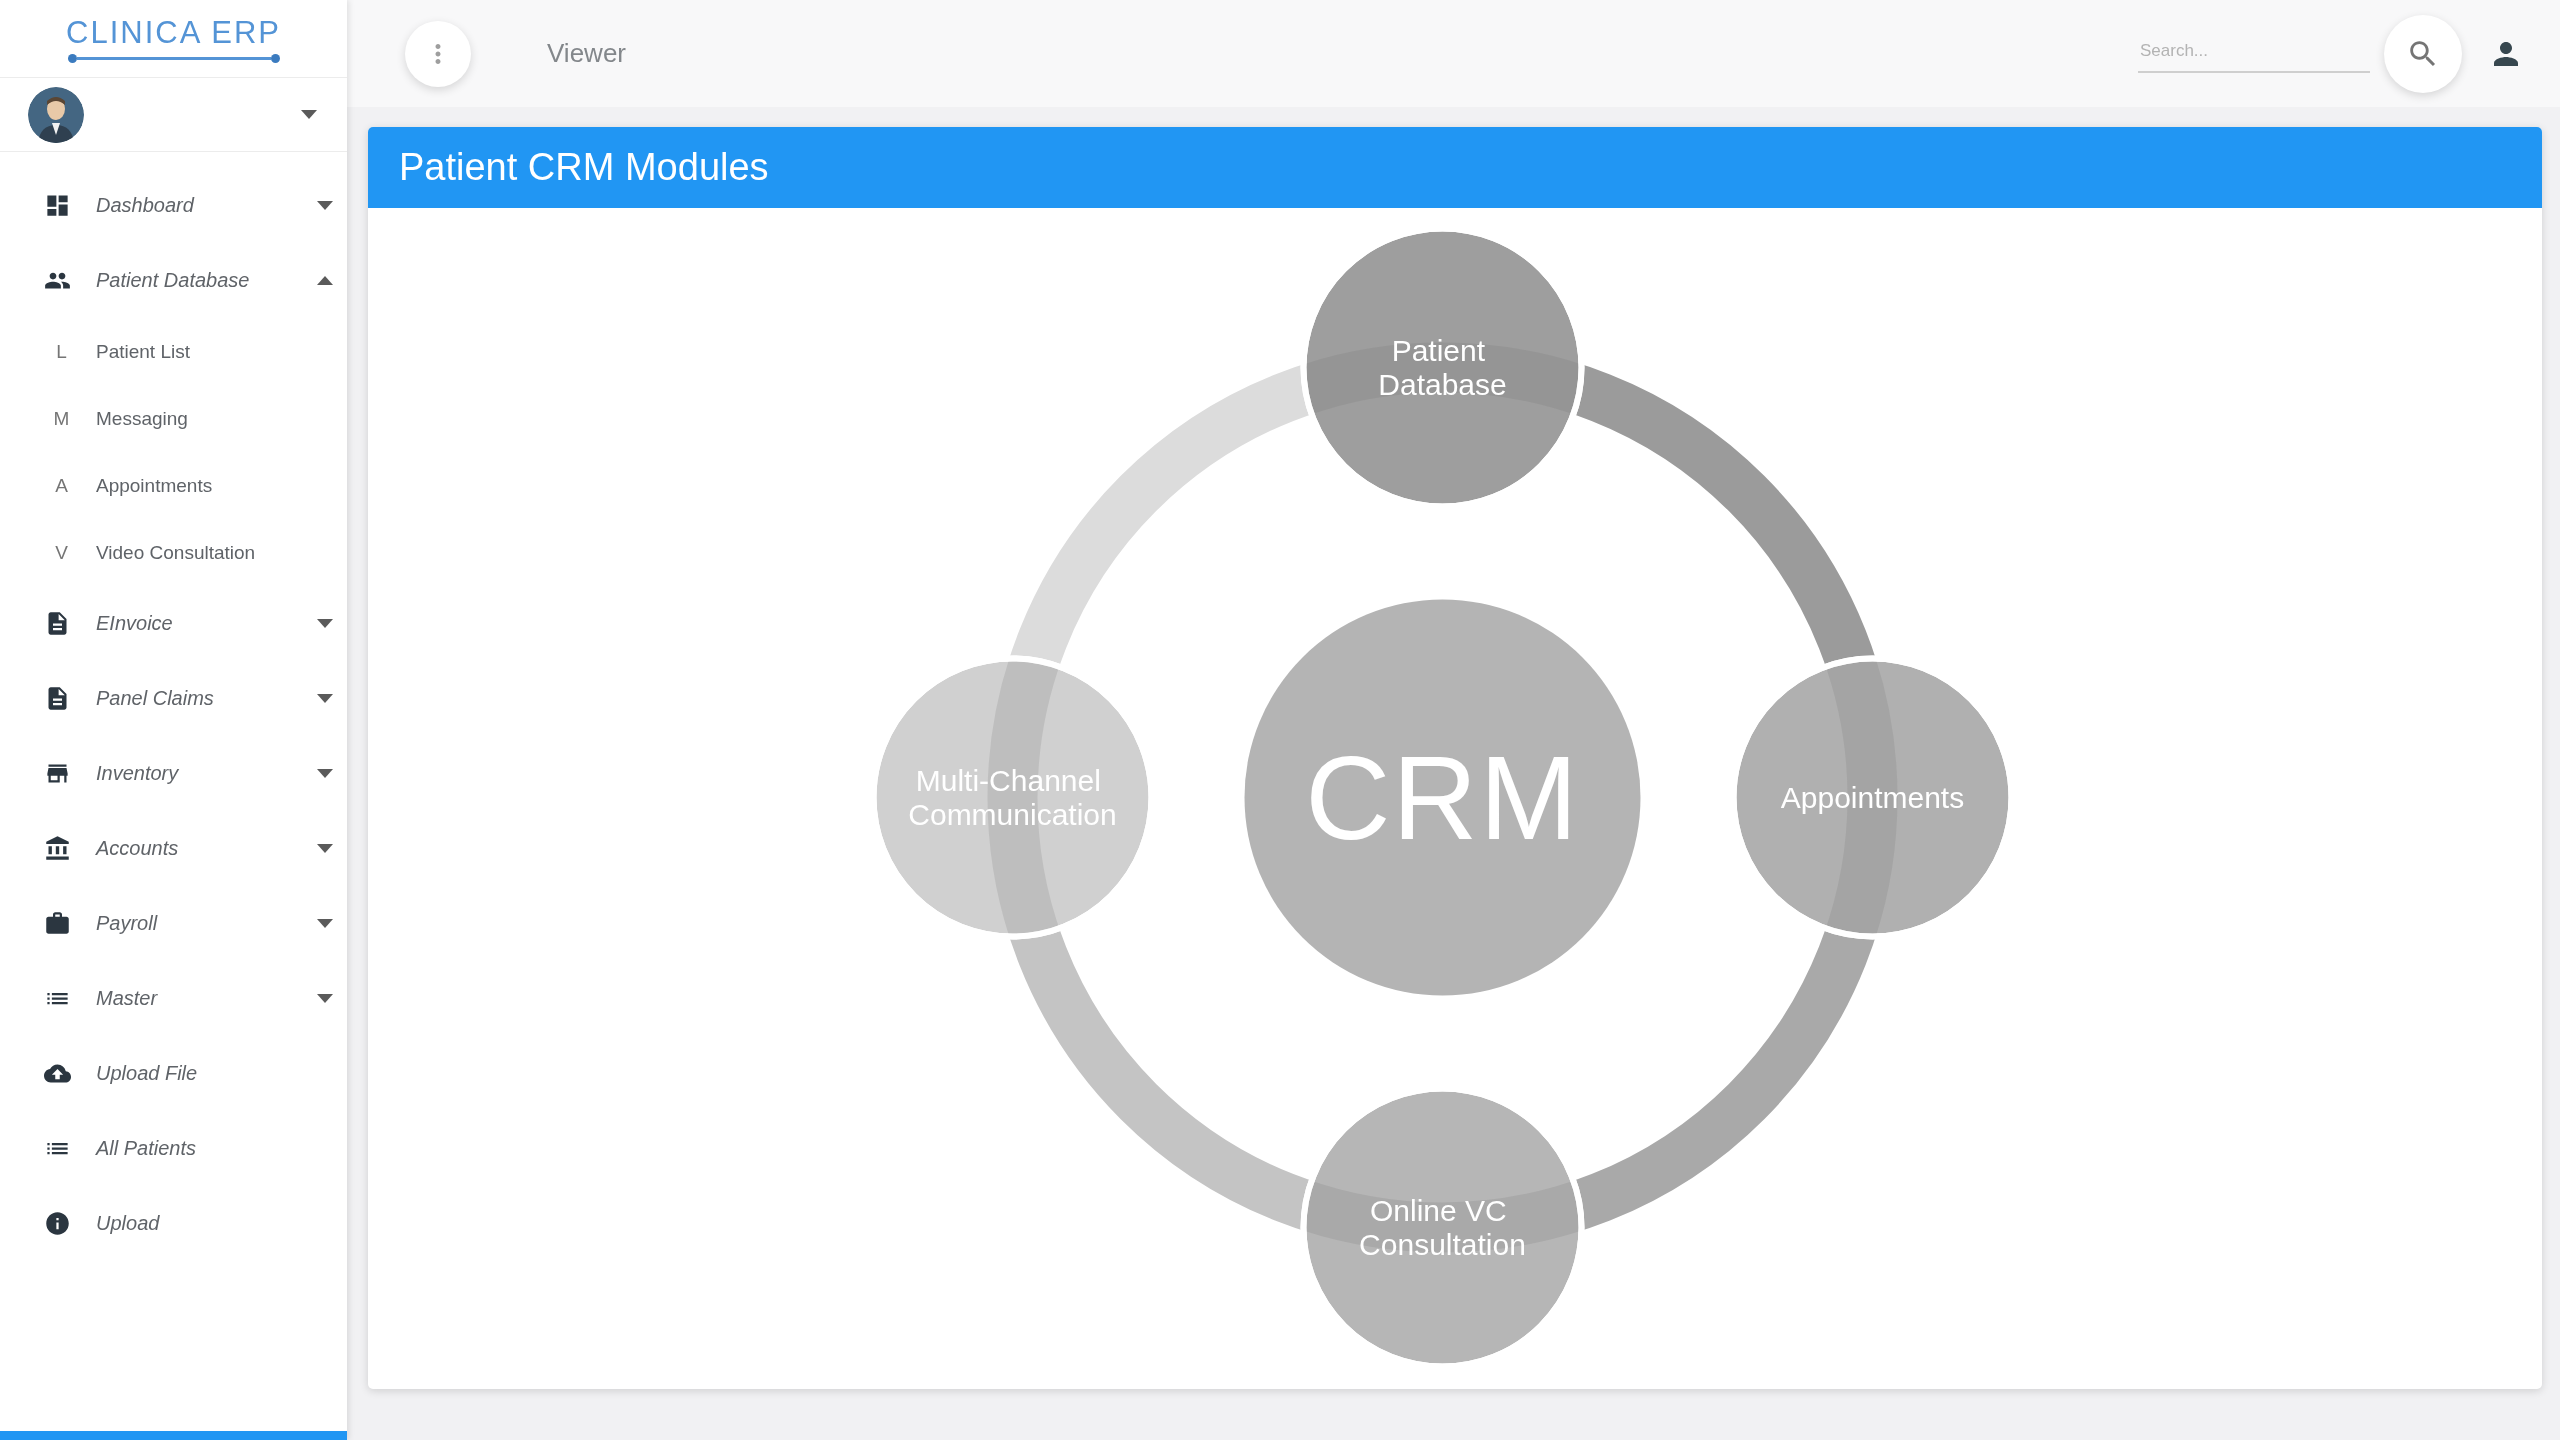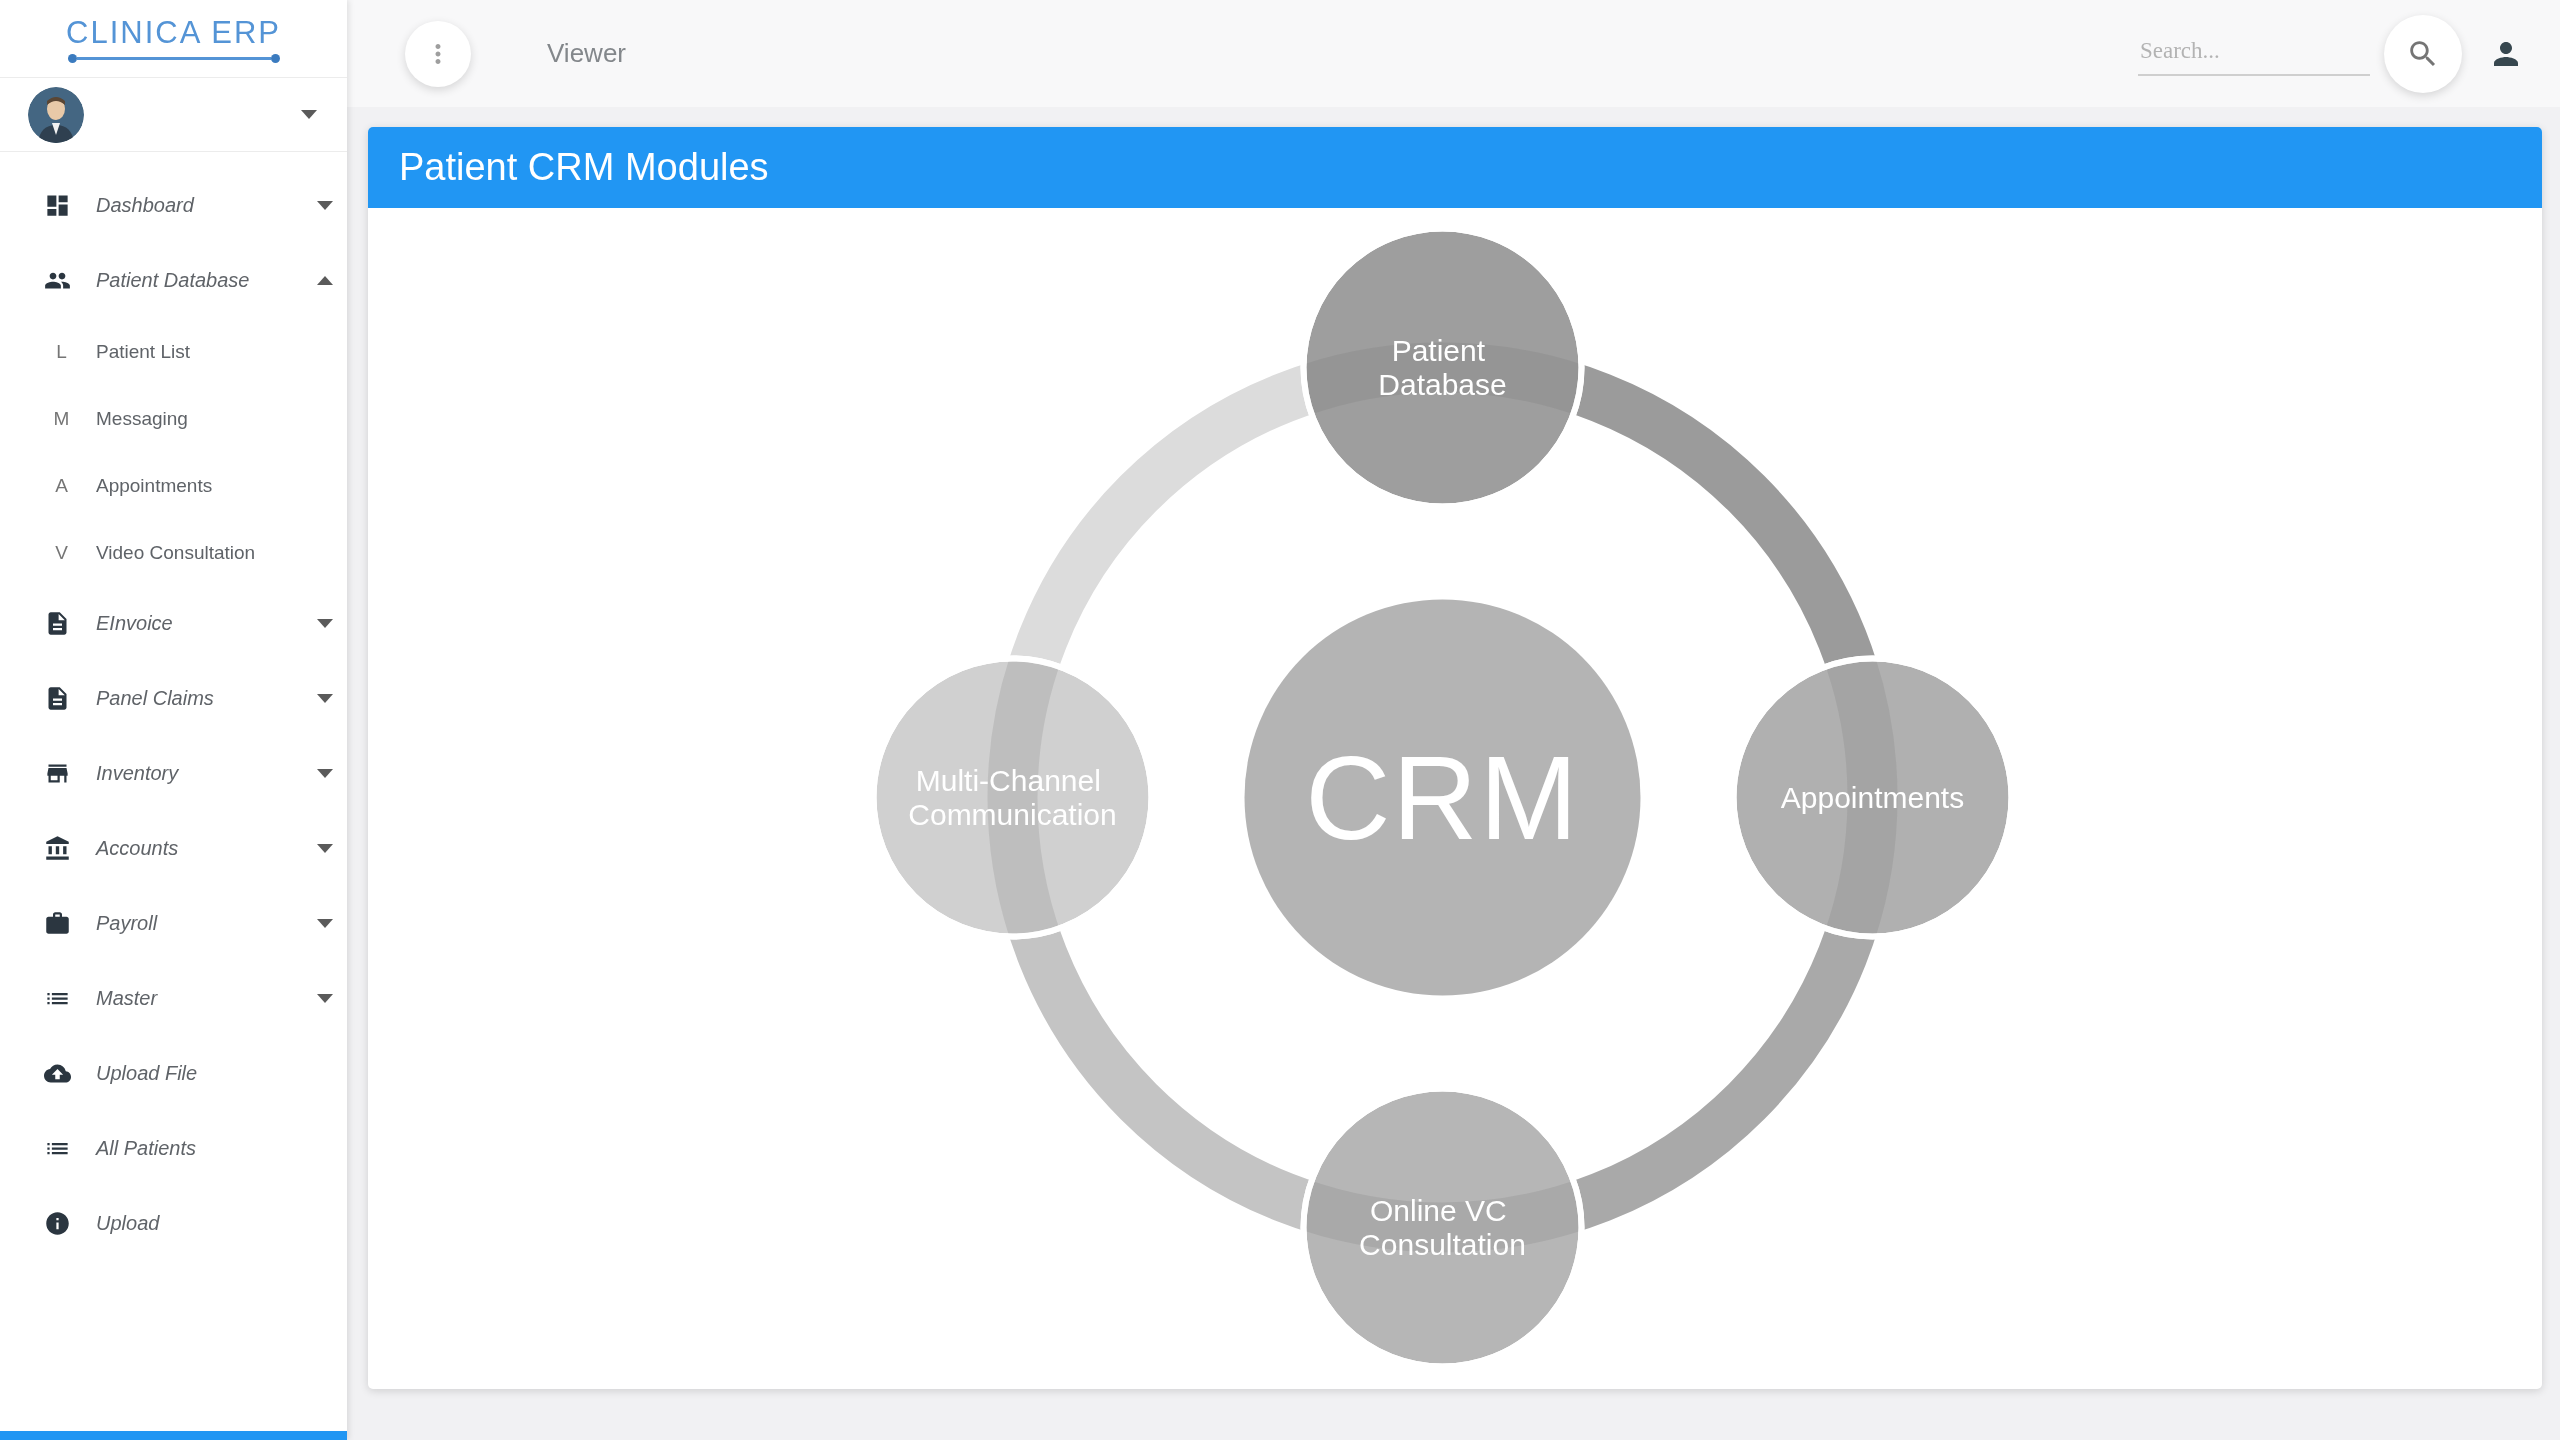--- a/index.html
+++ b/index.html
@@ -44,22 +44,22 @@
   .topbar { position:absolute; left:0; top:0; width:100%; height:107px; background:#f8f8f9;
             display:flex; align-items:center; padding:0 36px 0 58px;
             box-shadow:0 1px 2px rgba(0,0,0,.04); }
   .circle-btn { width:66px; height:66px; border-radius:50%; border:none; background:#ffffff;
                 box-shadow:0 3px 10px rgba(0,0,0,.14); display:flex; align-items:center;
                 justify-content:center; cursor:pointer; }
   .circle-btn svg { display:block; }
   .topbar-title { margin-left:76px; font-size:26px; color:#83878b; }
   .topbar-right { margin-left:auto; display:flex; align-items:center; }
   .search-input { width:232px; border:none; outline:none; background:transparent;
-                  border-bottom:2px solid #cfcfcf; font-size:23px; color:#555;
-                  padding:6px 2px 10px 2px; font-family:Liberation Serif, serif; }
+                  border-bottom:2px solid #cfcfcf; font-size:17px; color:#555;
+                  padding:6px 2px 10px 2px; font-family:Liberation Sans, sans-serif; }
   .search-input::placeholder { color:#b3b3b3; }
   .search-btn { margin-left:14px; width:78px; height:78px; }
   .user-btn { margin-left:26px; background:none; border:none; cursor:pointer; }
   .user-btn svg { display:block; }
 
   .content { position:absolute; left:0; top:107px; width:100%; height:1333px; background:#f1f1f3; }
   .card { position:absolute; left:21px; top:20px; width:2174px; height:1262px;
           background:#ffffff; border-radius:5px; box-shadow:0 2px 8px rgba(0,0,0,.14); }
   .card-header { height:81px; background:#2196f3; border-radius:5px 5px 0 0;
                  display:flex; align-items:center; padding-left:31px; }

